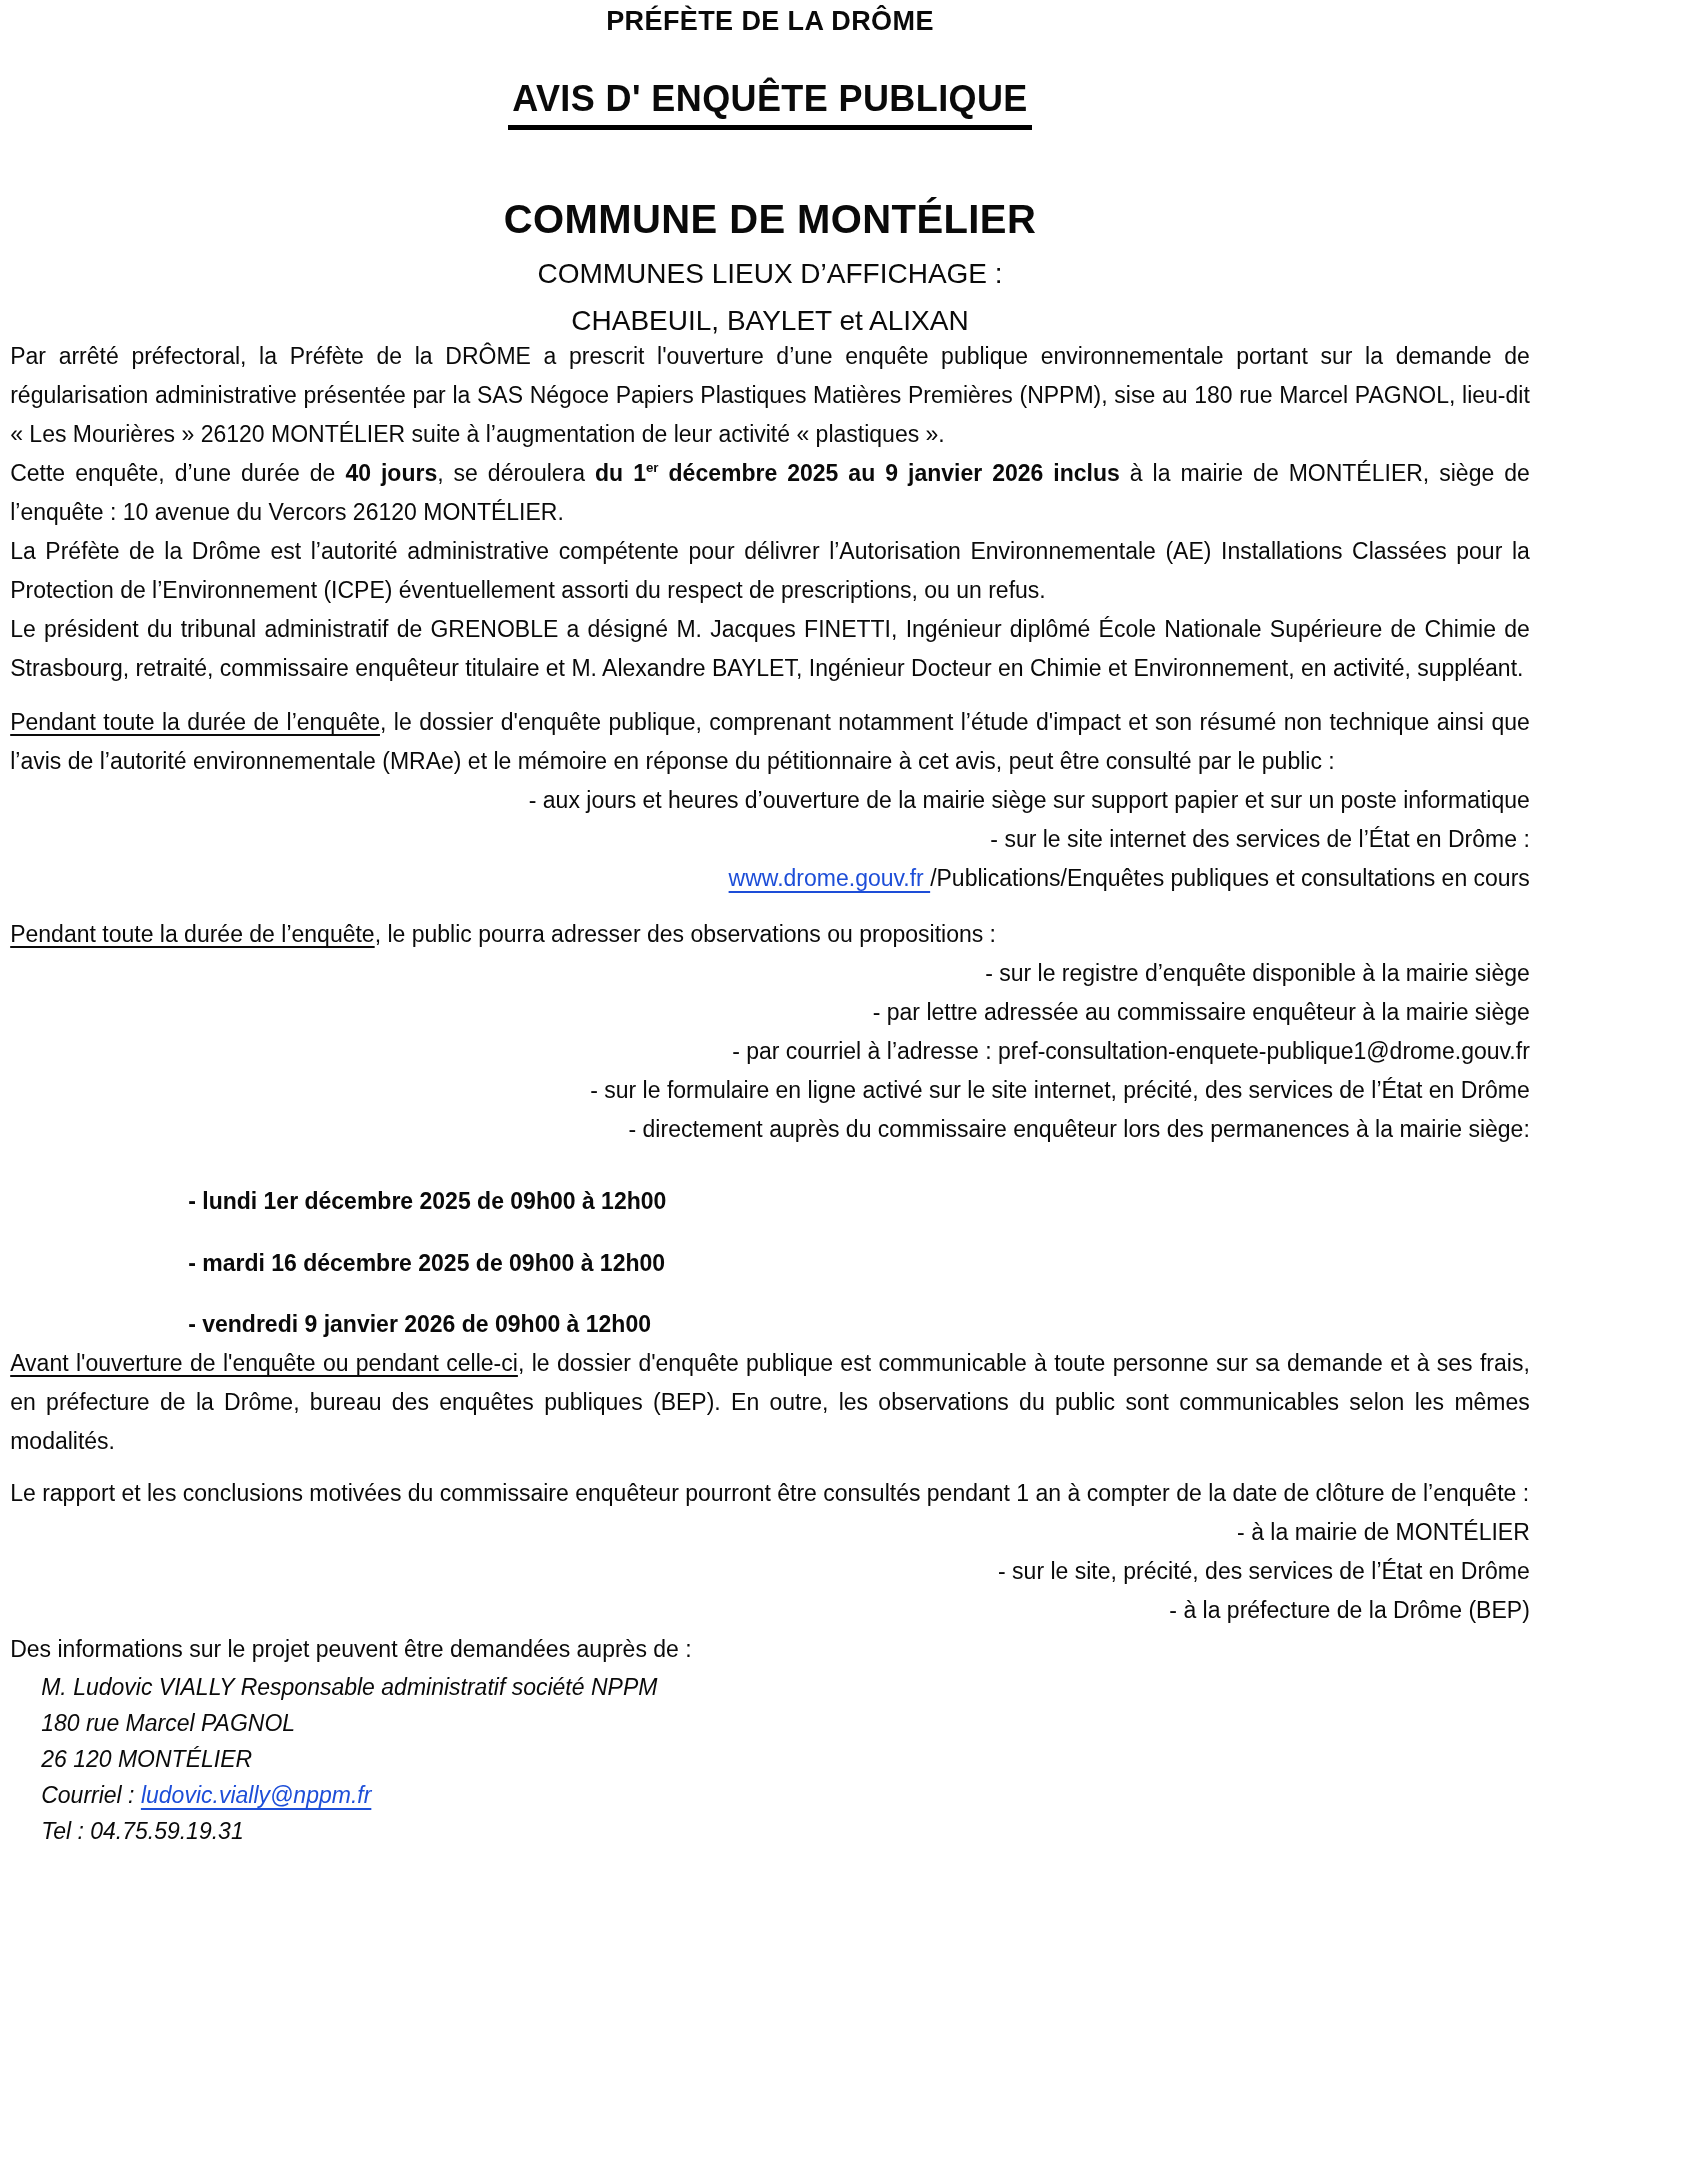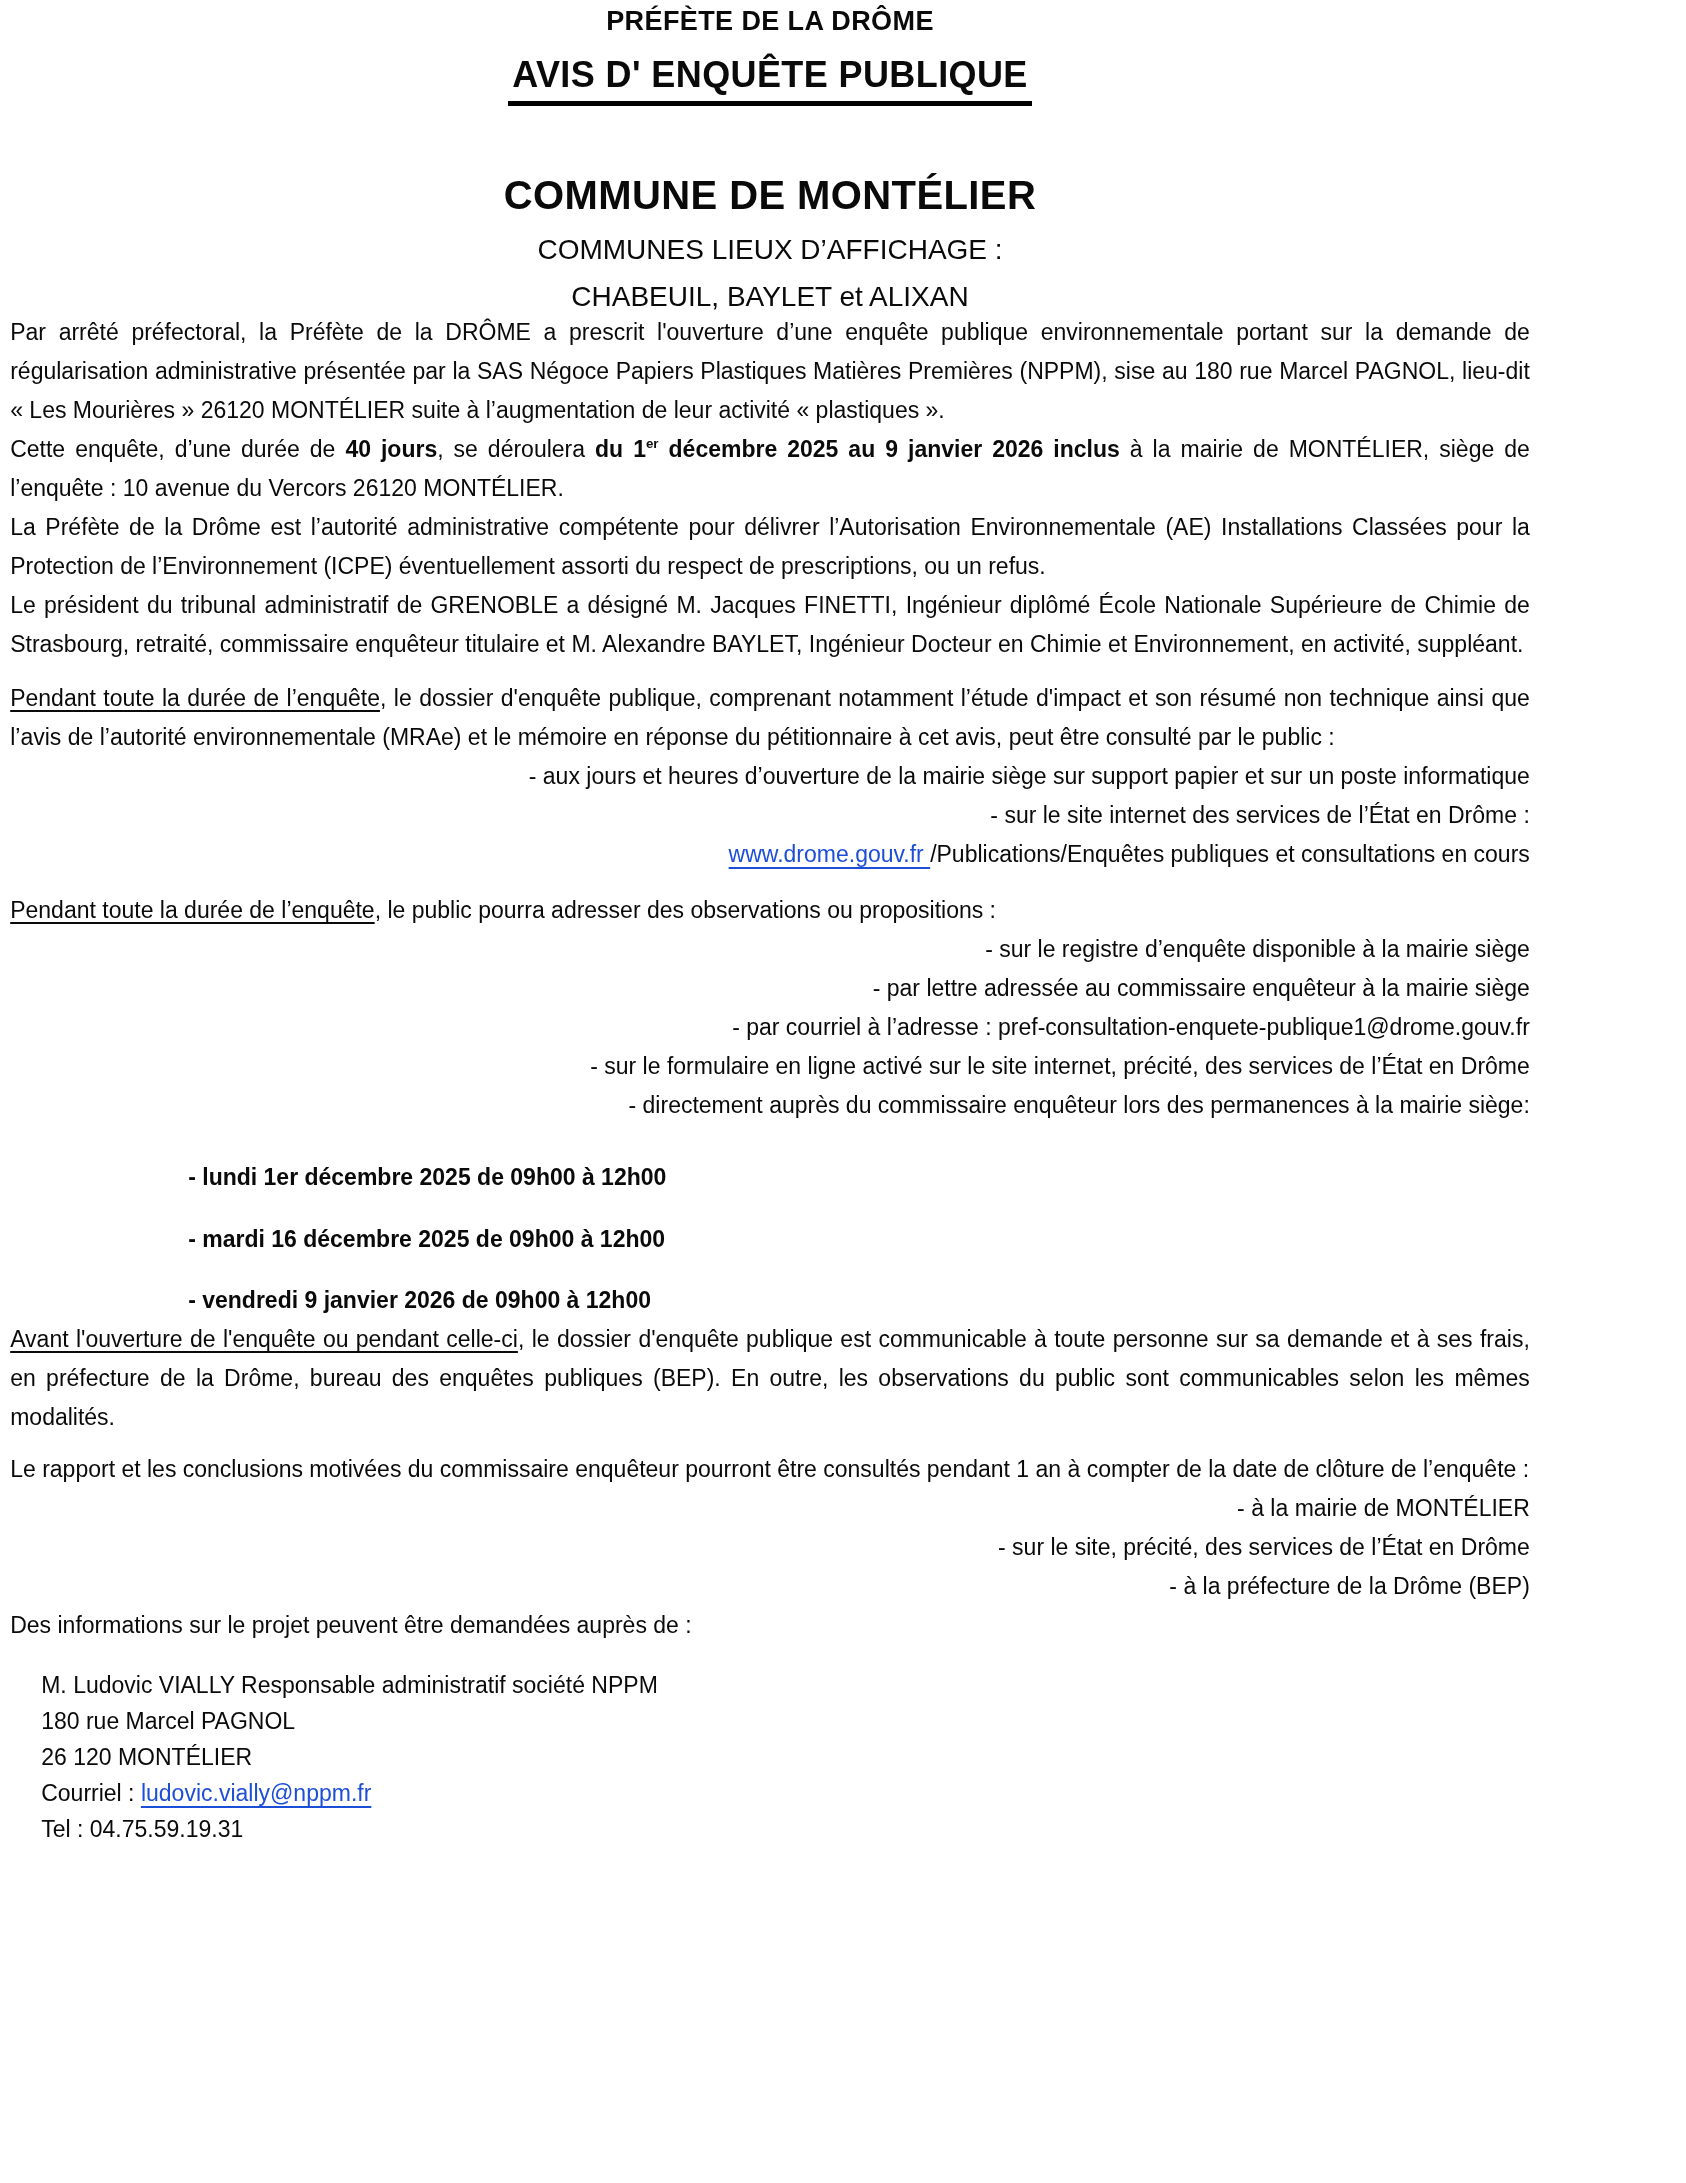--- a/index.html
+++ b/index.html
@@ -29,20 +29,21 @@
     margin-top: 17.5px;
     text-align: center;
   }
   .h-title {
     display: inline-block;
     font-size: 36px;
     font-weight: bold;
     letter-spacing: 0.4px;
     border-bottom: 5.1px solid #000;
     padding: 0 4.4px 5.1px 4.4px;
+    margin-top: 24px;
   }
   .h-commune {
     margin-top: 67px;
     text-align: center;
     font-size: 40px;
     font-weight: bold;
     letter-spacing: 0.4px;
   }
   .h-sub { text-align: center; font-size: 28px; }
   .h-sub1 { margin-top: 16px; }
@@ -70,23 +71,23 @@
     text-decoration-thickness: 2.2px;
     text-underline-offset: 5.1px;
   }
   .date-line {
     padding-left: 178px;
     font-weight: bold;
     margin-top: 22.6px;
   }
   .date-first { margin-top: 33px; }
   .contact {
-    margin-top: 22px;
     padding-left: 31px;
     line-height: 36px;
+    font-style: italic;
   }
 </style>
 </head>
 <body>
 
 <div class="page">
 
   <div class="h-authority">PRÉFÈTE DE LA DRÔME</div>
   <div class="h-title-wrap">
     <span class="h-title">AVIS D' ENQUÊTE PUBLIQUE</span>

